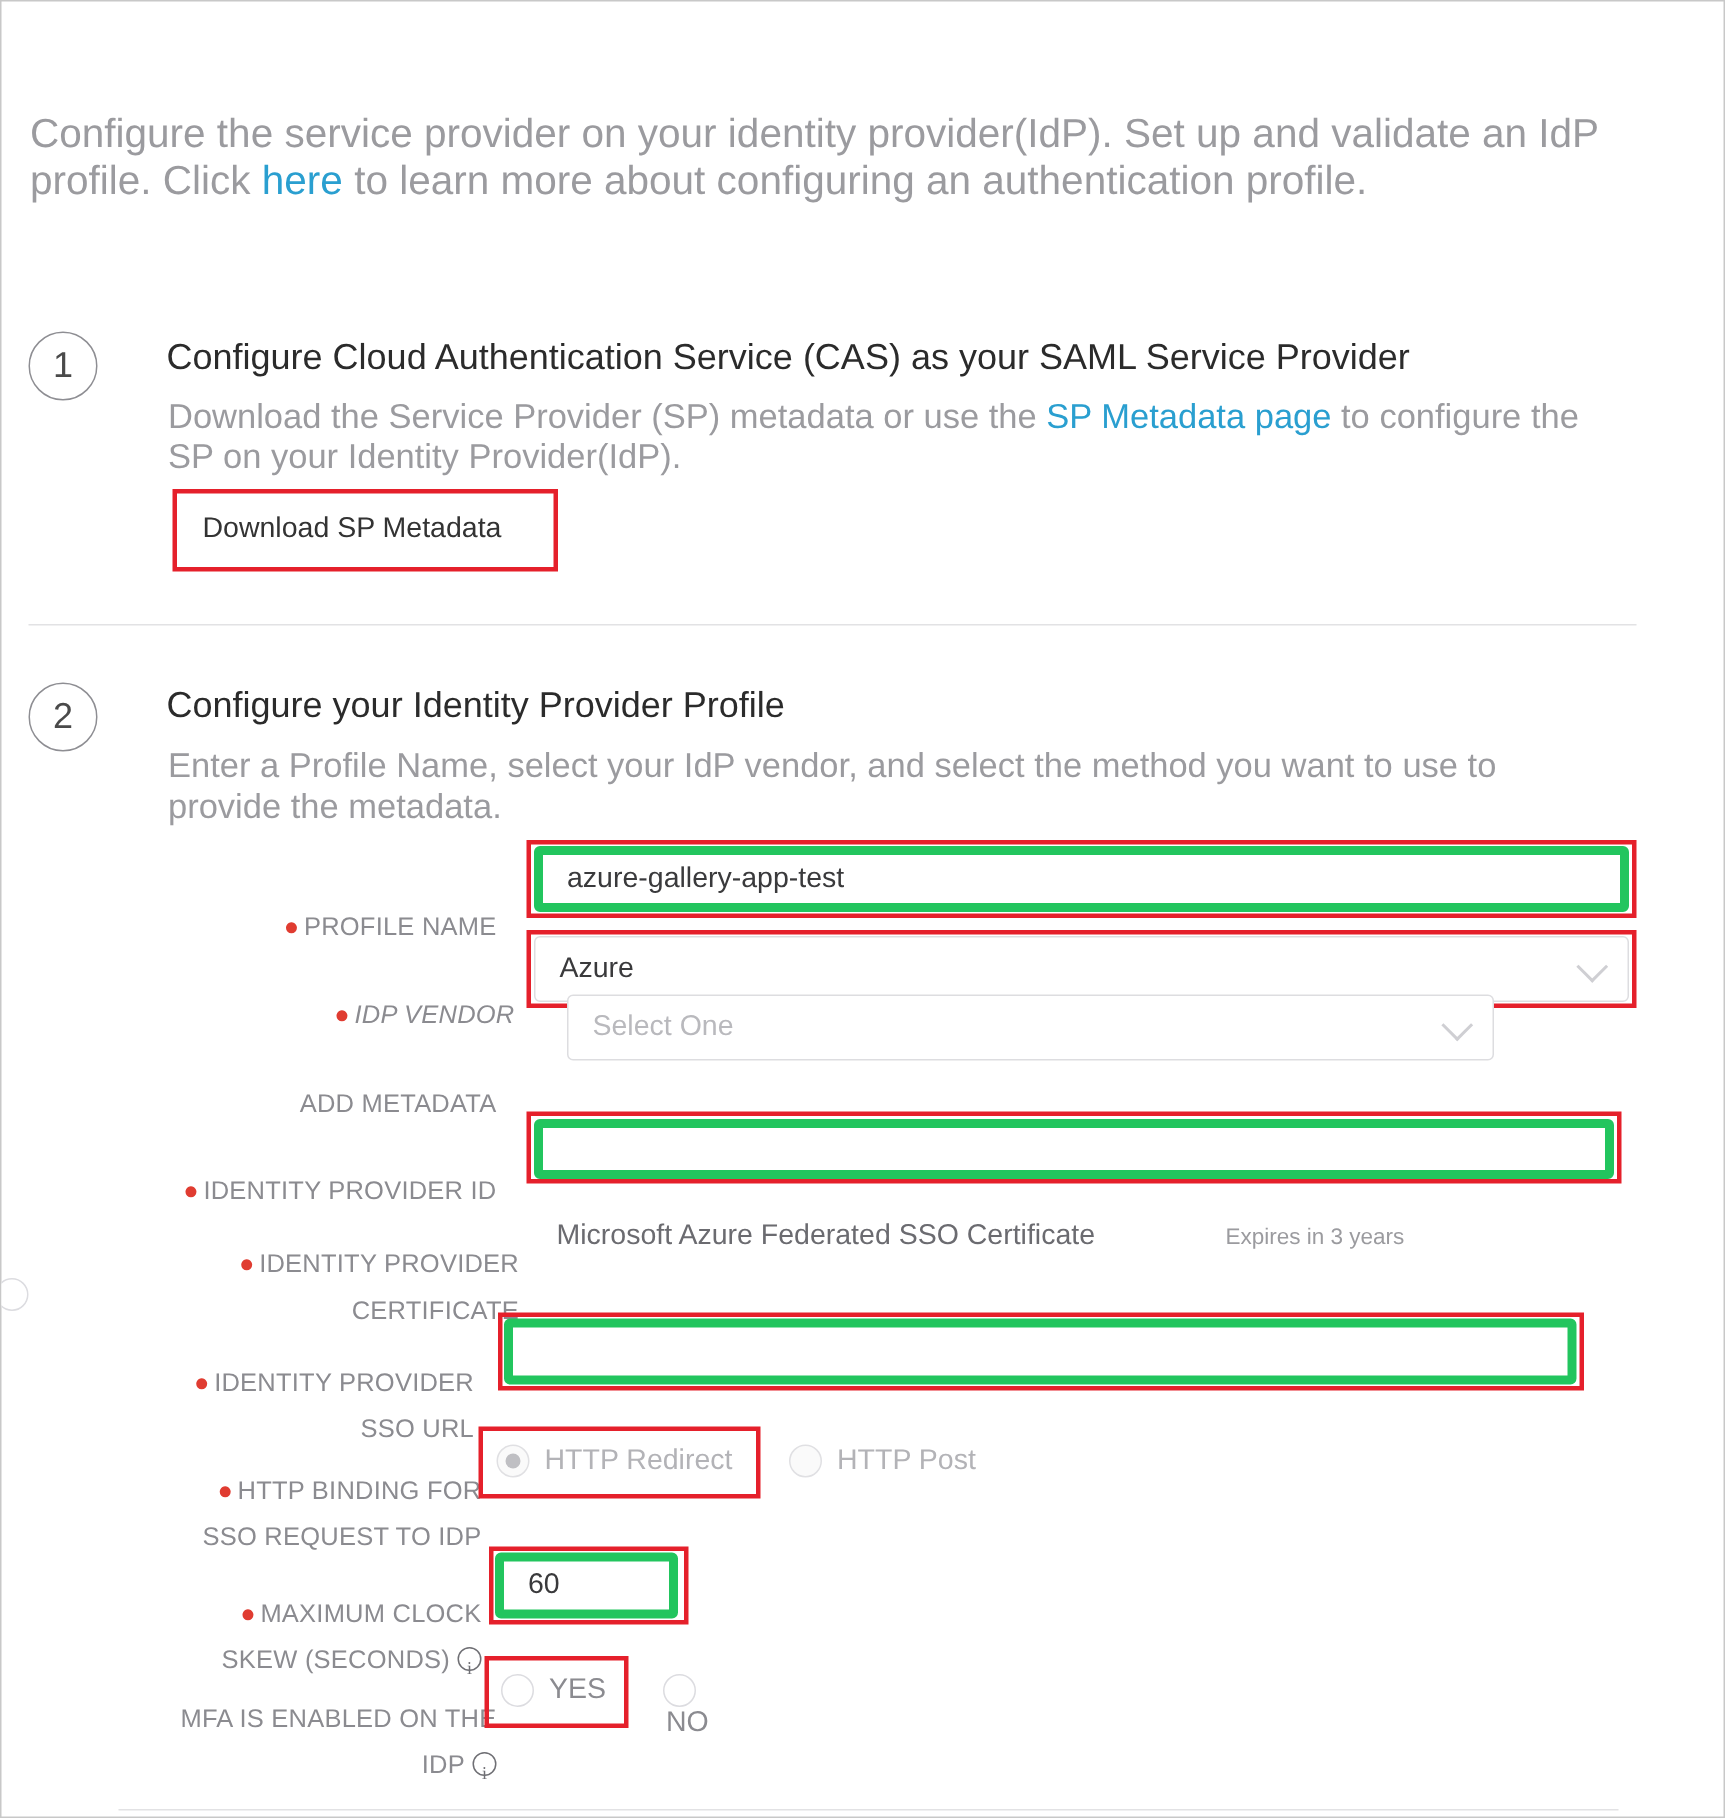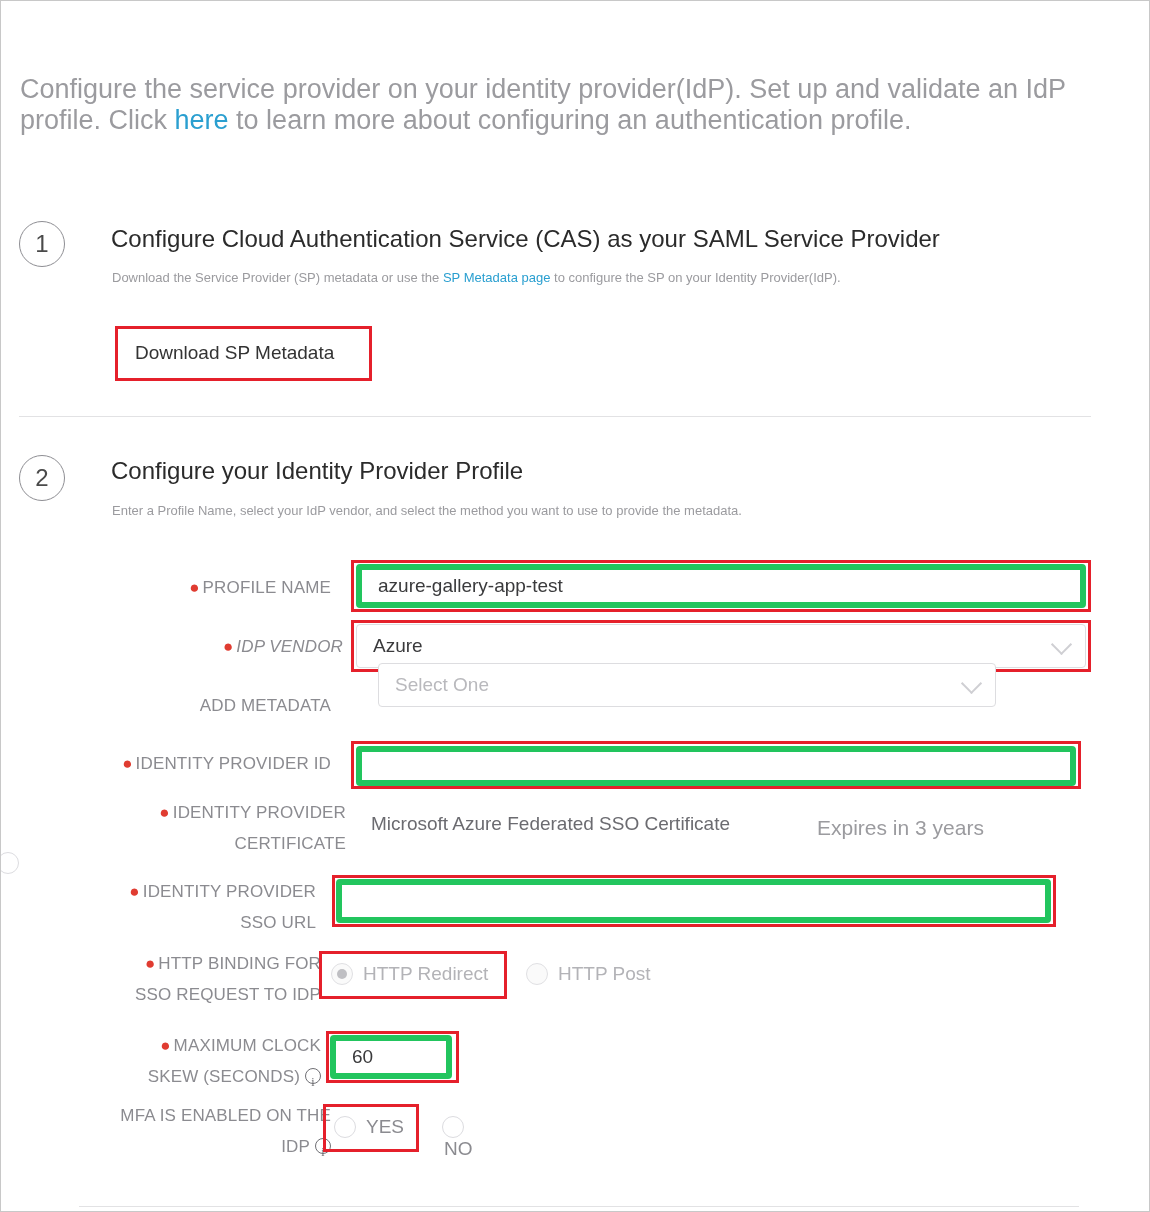--- a/index.html
+++ b/index.html
@@ -61,21 +61,21 @@
     text-align: center;
   }
   .step-title {
     position: absolute;
     font-size: 24px;
     color: #2b2b2b;
     white-space: nowrap;
   }
   .step-desc {
     position: absolute;
-    font-size: 13px;
+    font-size: 23px;
     line-height: 27px;
     color: #9b9b9f;
   }
   .divider {
     position: absolute;
     left: 18px;
     width: 1072px;
     height: 1px;
     background: #e2e2e4;
   }
@@ -94,20 +94,21 @@
   }
 
   
   .field-label {
     position: absolute;
     font-size: 17px;
     color: #8b8b90;
     text-align: right;
     letter-spacing: 0.15px;
     line-height: 30px;
+    margin-top: 30px;
   }
   .req-dot {
     color: #e03c31;
     font-size: 17px;
     margin-right: 3px;
   }
   .info-icon {
     display: inline-block;
     vertical-align: -2px;
     margin-left: 5px;
@@ -172,21 +173,21 @@
   }
 
   .static-value {
     position: absolute;
     font-size: 19px;
     color: #6b6b70;
     white-space: nowrap;
   }
   .expires-note {
     position: absolute;
-    font-size: 21px;
+    font-size: 15px;
     color: #9b9b9f;
     white-space: nowrap;
   }
 
   
   .radio-group { position: absolute; }
   .radio-item {
     position: absolute;
     display: flex;
     align-items: center;

